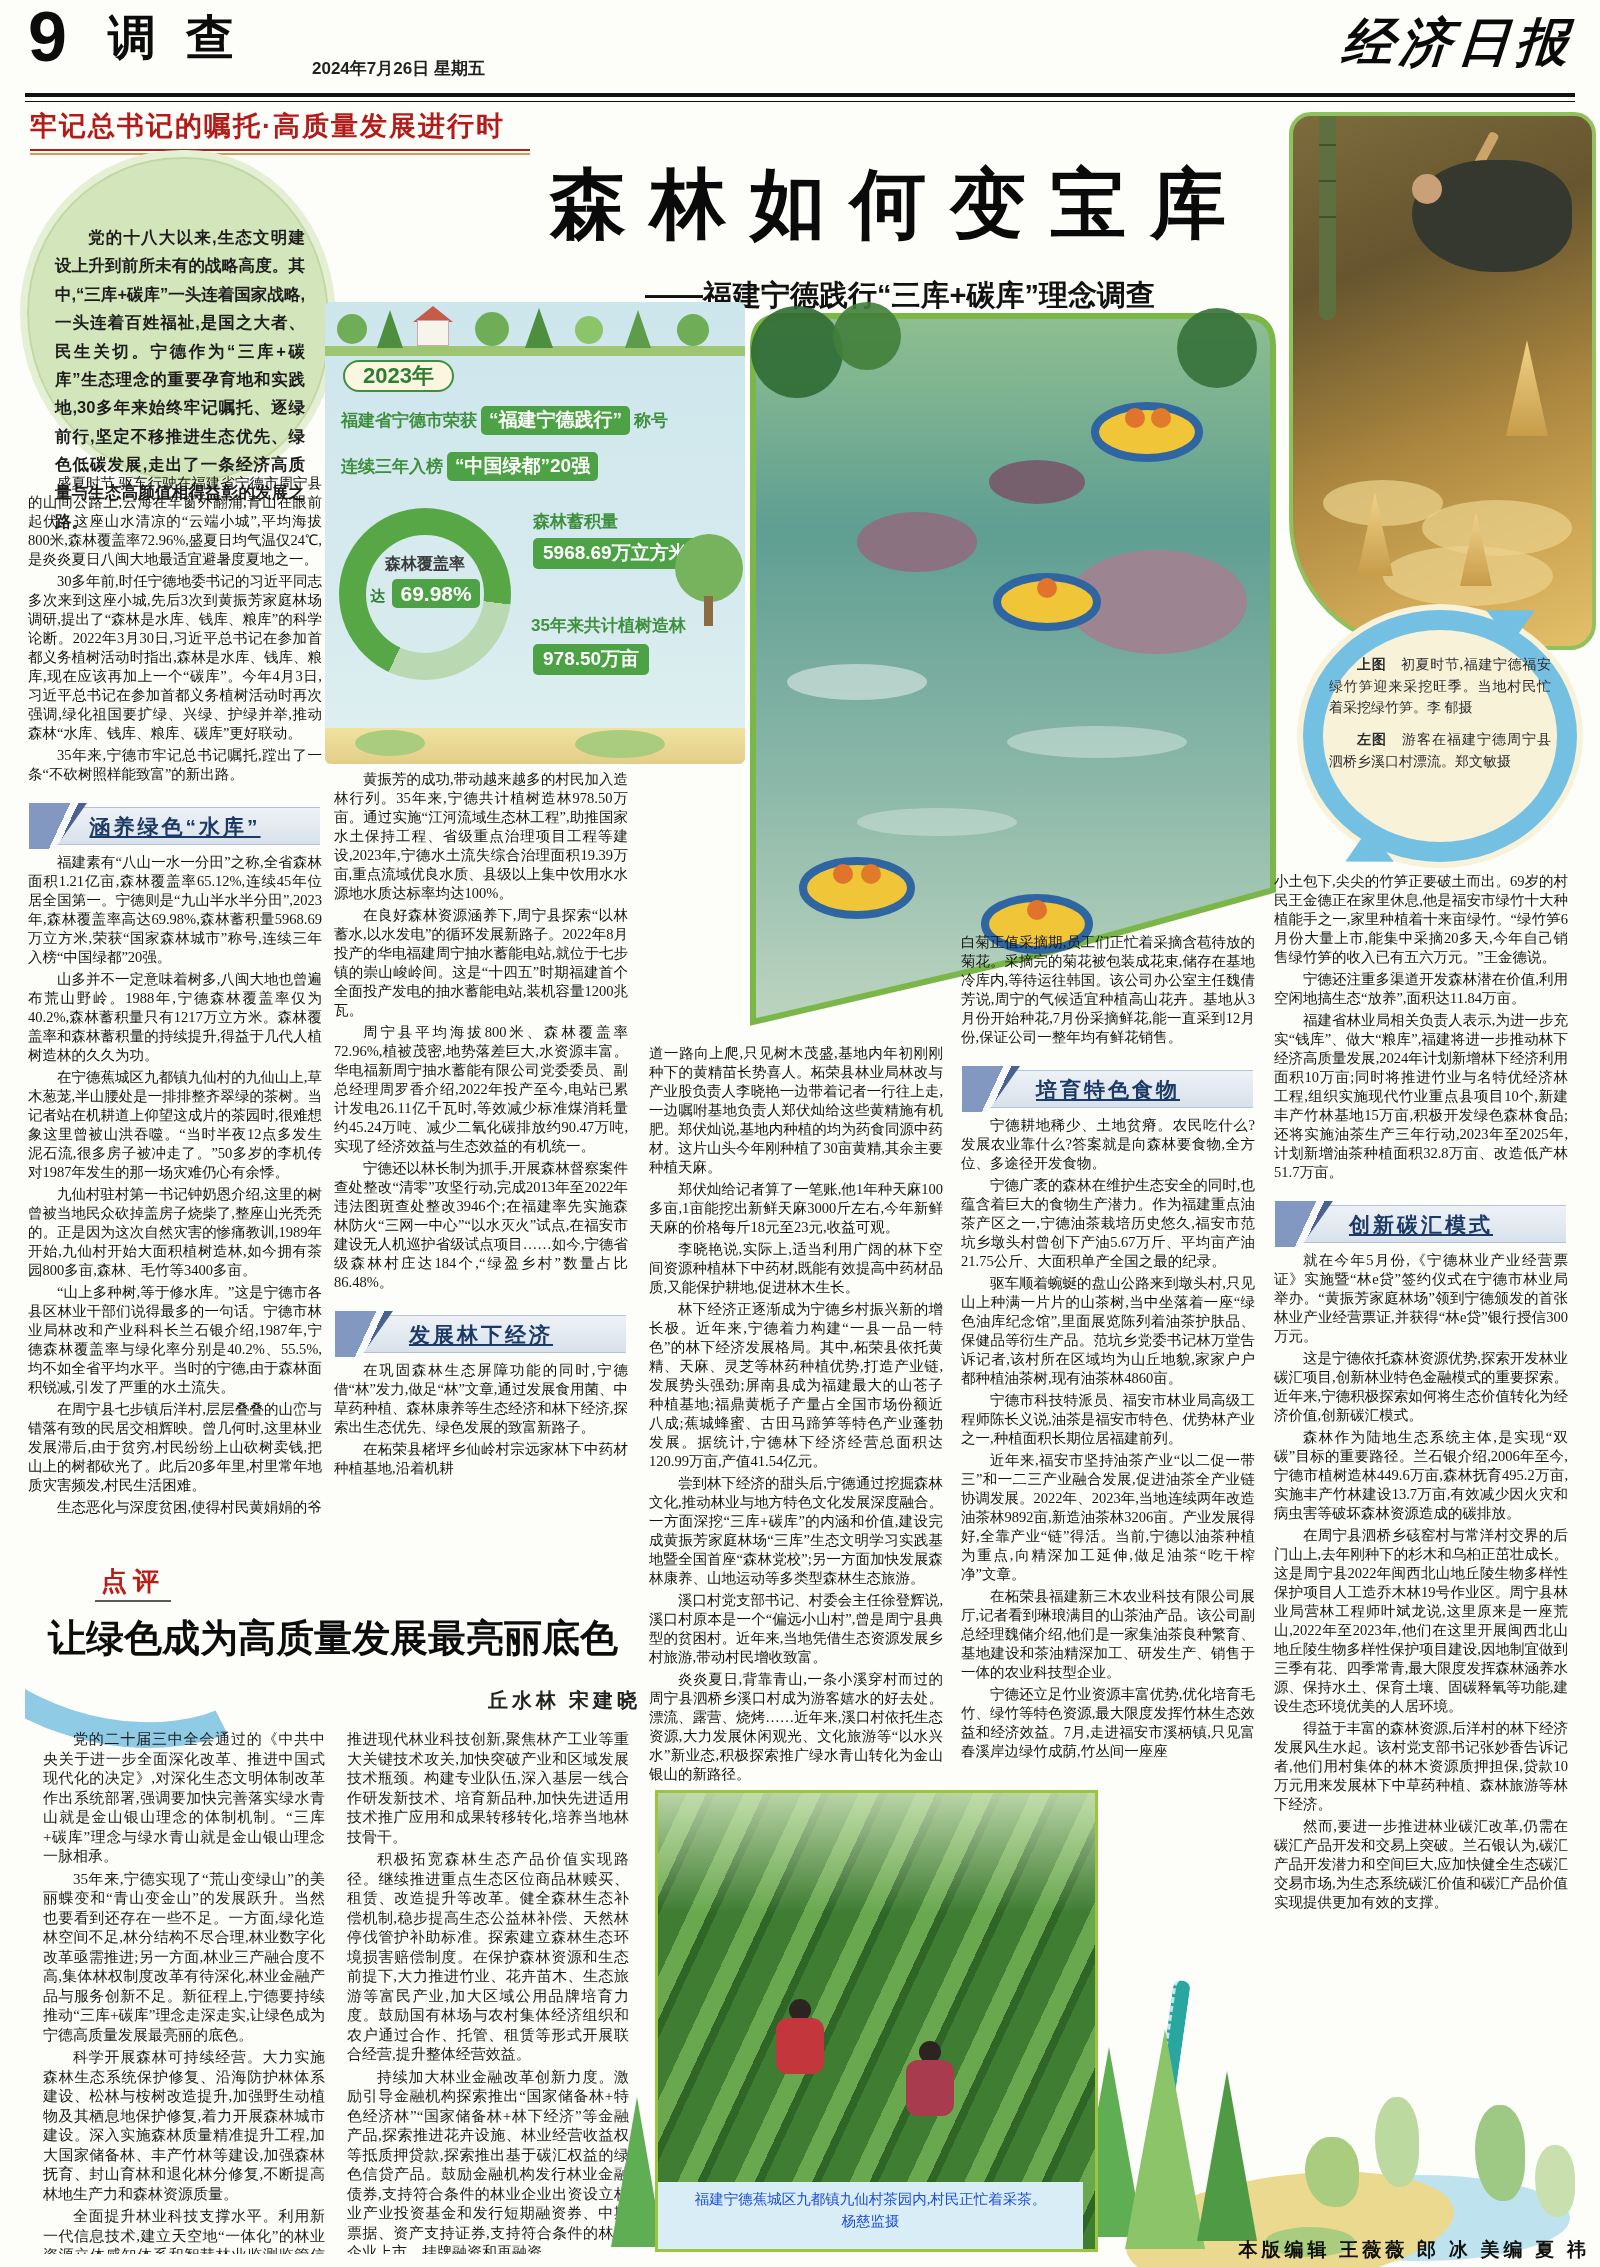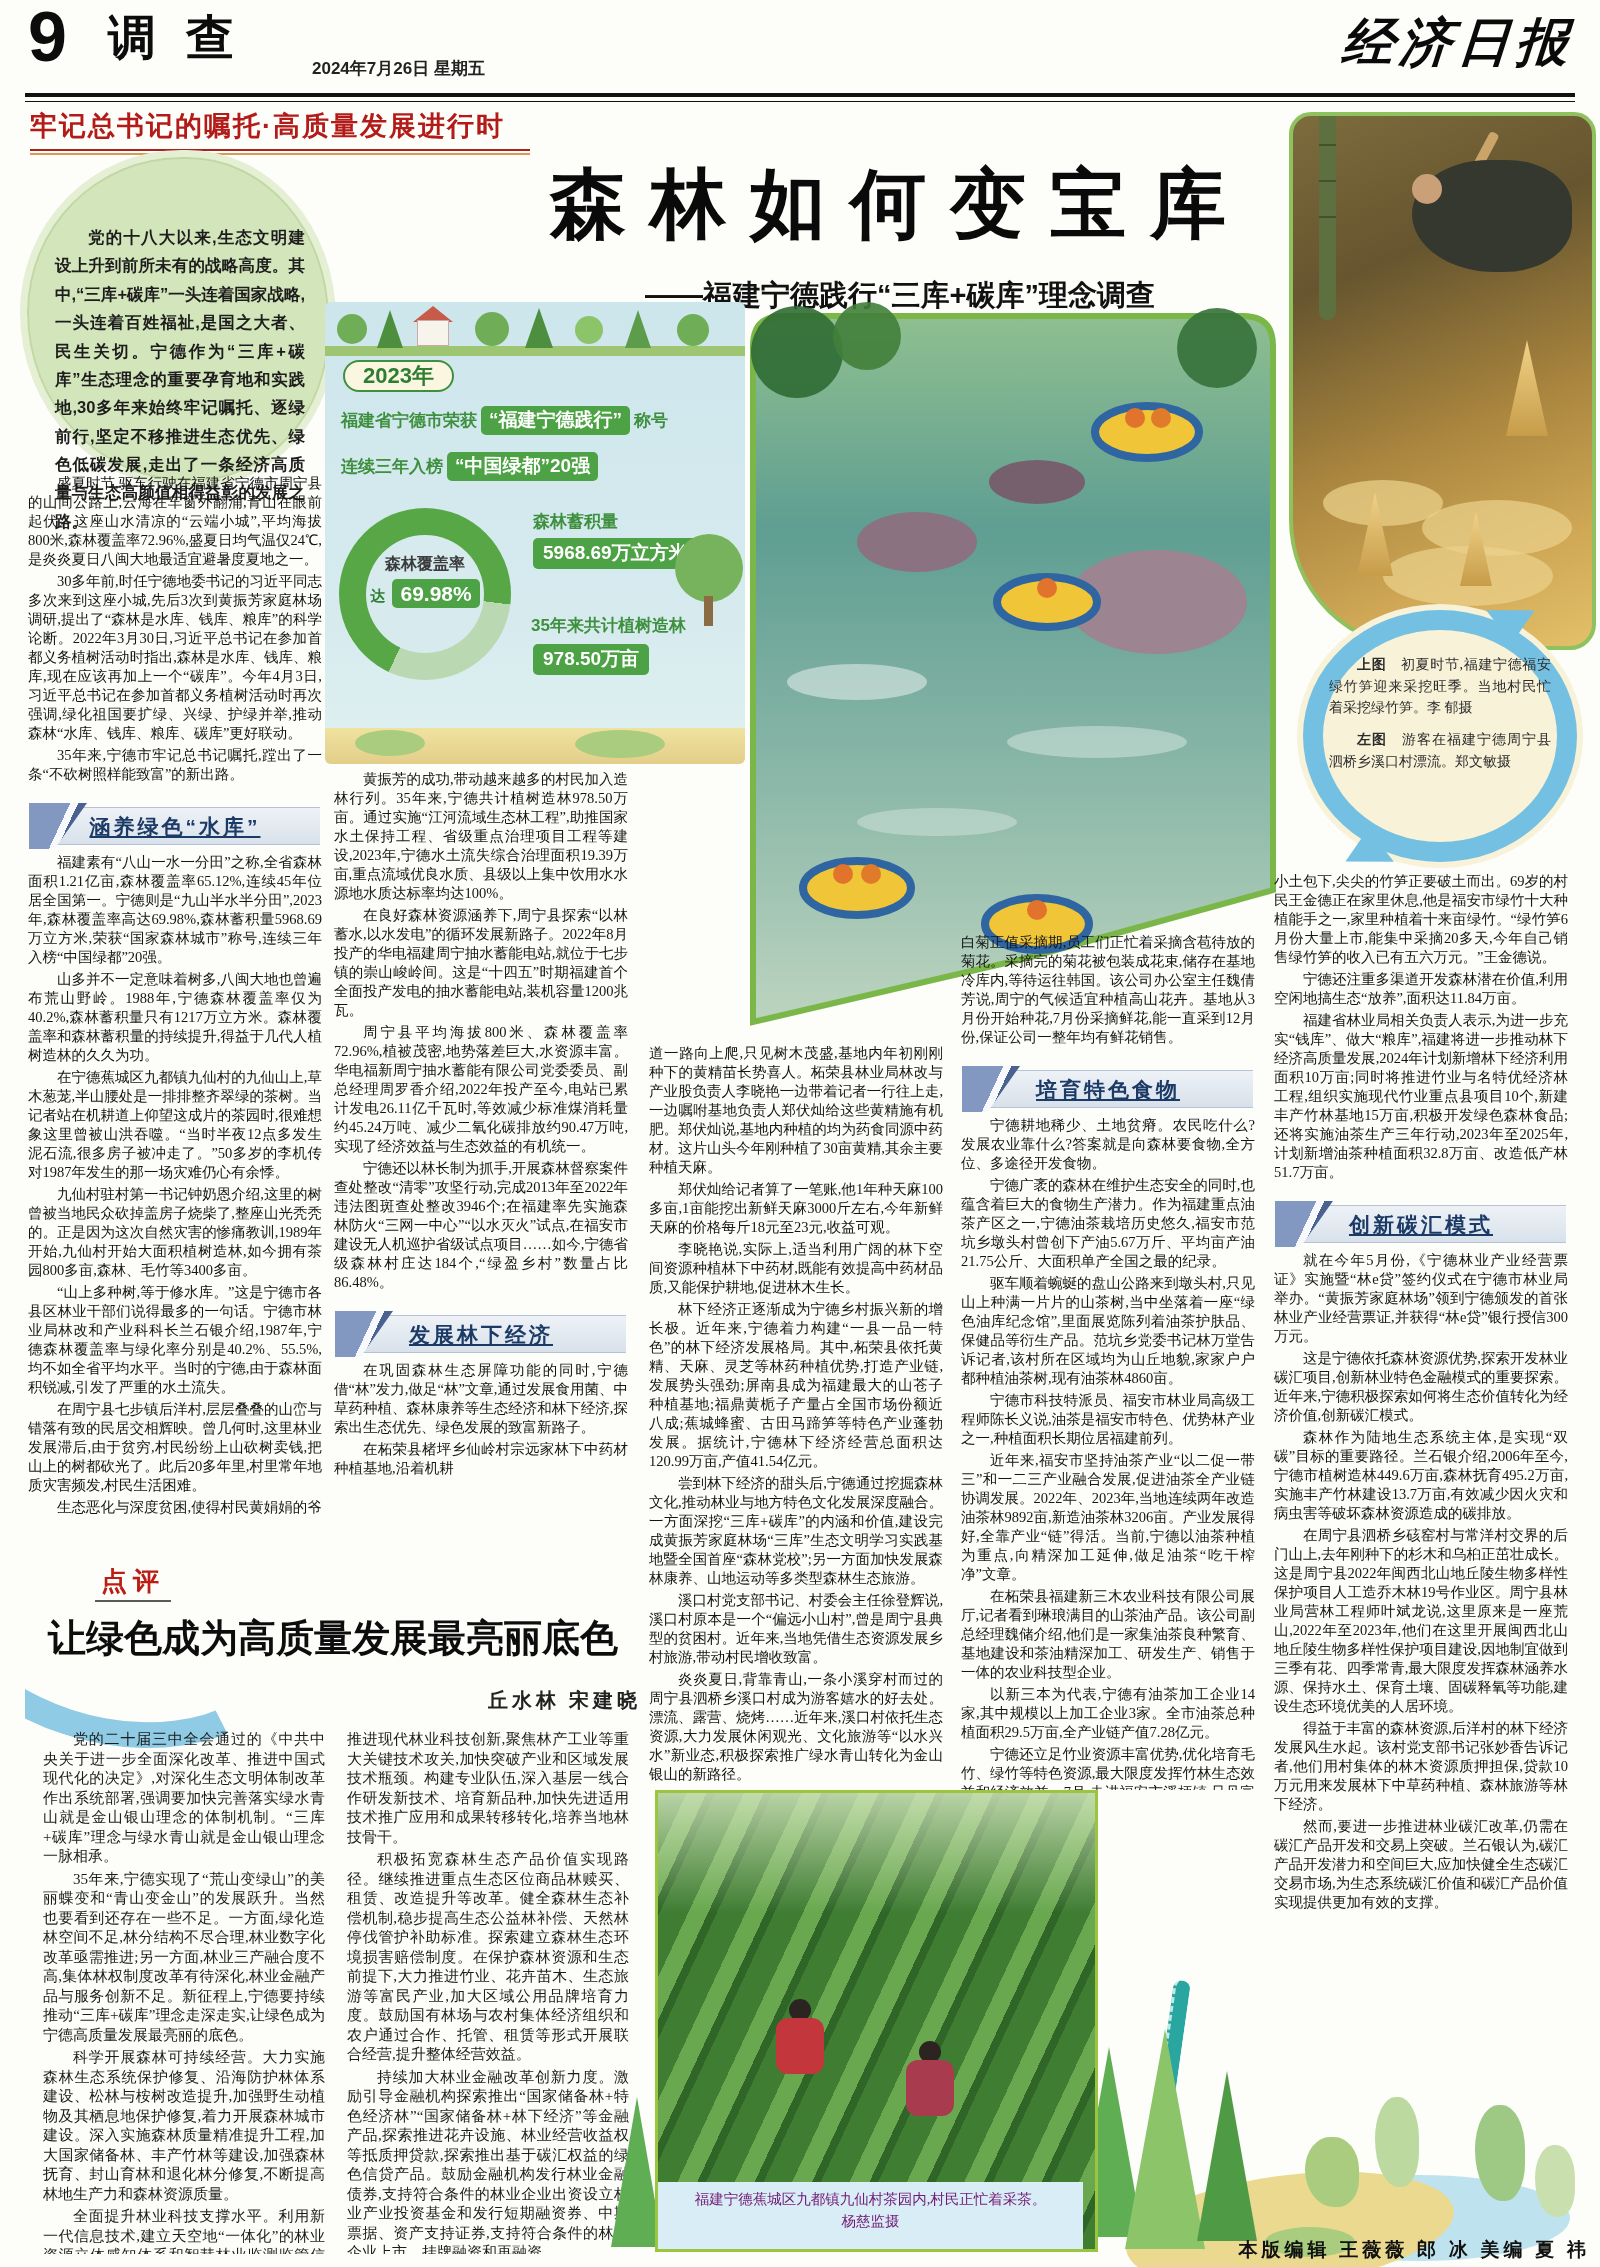--- a/index.html
+++ b/index.html
@@ -90,21 +90,21 @@
   .cap-text p{margin:0 0 10px;text-indent:2em;}
   .cap-lead{font-weight:700;}
   .raft-wrap{left:737px;top:302px;width:552px;height:740px;}
   .tea{left:655px;top:1790px;width:437px;height:456px;border:3px solid #9bc53f;background:
        repeating-linear-gradient(115deg,#3f7d33 0 26px,#69a84f 26px 44px,#2f6628 44px 52px);z-index:4;}
   .tea-light{position:absolute;top:0;left:0;right:0;height:120px;background:linear-gradient(#d8e9c2cc,#d8e9c200);}
   .person{position:absolute;}
   .p-head{width:22px;height:22px;border-radius:50%;background:#2c2420;margin:0 auto;}
   .p-torso{width:48px;height:56px;border-radius:12px;margin-top:-3px;}
   .tea-band{position:absolute;left:0;right:12px;bottom:0;height:60px;background:#d9edf6;
-            font:400 14.5px/1.5 "Liberation Serif",serif;color:#701a75;text-align:center;padding-top:7px;}
+            font:400 14.5px/1.5 "Liberation Serif",serif;color:#1d4ed8;text-align:center;padding-top:7px;}
   
   .comm{left:25px;top:1560px;width:616px;height:700px;background:#fdfdfa;overflow:hidden;}
   .swoosh{position:absolute;left:-120px;top:-120px;width:360px;height:250px;border-radius:50%;
           border:26px solid #8fcbe4;border-color:transparent transparent #8fcbe4 #8fcbe4;transform:rotate(18deg);}
   .comm-label{position:absolute;left:70px;top:8px;font:700 26px/1 "Liberation Sans",sans-serif;color:#bb1d14;
               border-bottom:2px solid #5a5a5a;padding:0 6px 6px;letter-spacing:6px;}
   .comm-title{position:absolute;left:0;top:56px;width:100%;text-align:center;
               font:900 38px/1.2 "Liberation Sans",sans-serif;color:#0d0d0d;}
   .comm-authors{position:absolute;left:0;top:130px;width:100%;text-align:right;
                 font:700 20px/1 "Liberation Serif",serif;color:#222;letter-spacing:4px;}
@@ -305,21 +305,20 @@
     <div class="sec-bar">
         <span class="sec-flag"></span>
         <span>培育特色食物</span>
       </div>
     <p>宁德耕地稀少、土地贫瘠。农民吃什么?发展农业靠什么?答案就是向森林要食物,全方位、多途径开发食物。</p>
     <p>宁德广袤的森林在维护生态安全的同时,也蕴含着巨大的食物生产潜力。作为福建重点油茶产区之一,宁德油茶栽培历史悠久,福安市范坑乡墩头村曾创下产油5.67万斤、平均亩产油21.75公斤、大面积单产全国之最的纪录。</p>
     <p>驱车顺着蜿蜒的盘山公路来到墩头村,只见山上种满一片片的山茶树,当中坐落着一座“绿色油库纪念馆”,里面展览陈列着油茶护肤品、保健品等衍生产品。范坑乡党委书记林万堂告诉记者,该村所在区域均为山丘地貌,家家户户都种植油茶树,现有油茶林4860亩。</p>
     <p>宁德市科技特派员、福安市林业局高级工程师陈长义说,油茶是福安市特色、优势林产业之一,种植面积长期位居福建前列。</p>
     <p>近年来,福安市坚持油茶产业“以二促一带三”和一二三产业融合发展,促进油茶全产业链协调发展。2022年、2023年,当地连续两年改造油茶林9892亩,新造油茶林3206亩。产业发展得好,全靠产业“链”得活。当前,宁德以油茶种植为重点,向精深加工延伸,做足油茶“吃干榨净”文章。</p>
     <p>在柘荣县福建新三木农业科技有限公司展厅,记者看到琳琅满目的山茶油产品。该公司副总经理魏储介绍,他们是一家集油茶良种繁育、基地建设和茶油精深加工、研发生产、销售于一体的农业科技型企业。</p>
-    <p>以新三本为代表,宁德有油茶加工企业14家,其中规模以上加工企业3家。全市油茶总种植面积29.5万亩,全产业链产值7.28亿元。</p>
     <p>宁德还立足竹业资源丰富优势,优化培育毛竹、绿竹等特色资源,最大限度发挥竹林生态效益和经济效益。7月,走进福安市溪柄镇,只见富春溪岸边绿竹成荫,竹丛间一座座</p>
   </div>
 
   <div class="abs col" style="left:1274px;top:872px;width:294px;height:1260px;">
     <p class="cont">小土包下,尖尖的竹笋正要破土而出。69岁的村民王金德正在家里休息,他是福安市绿竹十大种植能手之一,家里种植着十来亩绿竹。“绿竹笋6月份大量上市,能集中采摘20多天,今年自己销售绿竹笋的收入已有五六万元。”王金德说。</p>
     <p>宁德还注重多渠道开发森林潜在价值,利用空闲地搞生态“放养”,面积达11.84万亩。</p>
     <p>福建省林业局相关负责人表示,为进一步充实“钱库”、做大“粮库”,福建将进一步推动林下经济高质量发展,2024年计划新增林下经济利用面积10万亩;同时将推进竹业与名特优经济林工程,组织实施现代竹业重点县项目10个,新建丰产竹林基地15万亩,积极开发绿色森林食品;还将实施油茶生产三年行动,2023年至2025年,计划新增油茶种植面积32.8万亩、改造低产林51.7万亩。</p>
     <div class="sec-bar">
         <span class="sec-flag"></span>
         <span>创新碳汇模式</span>

